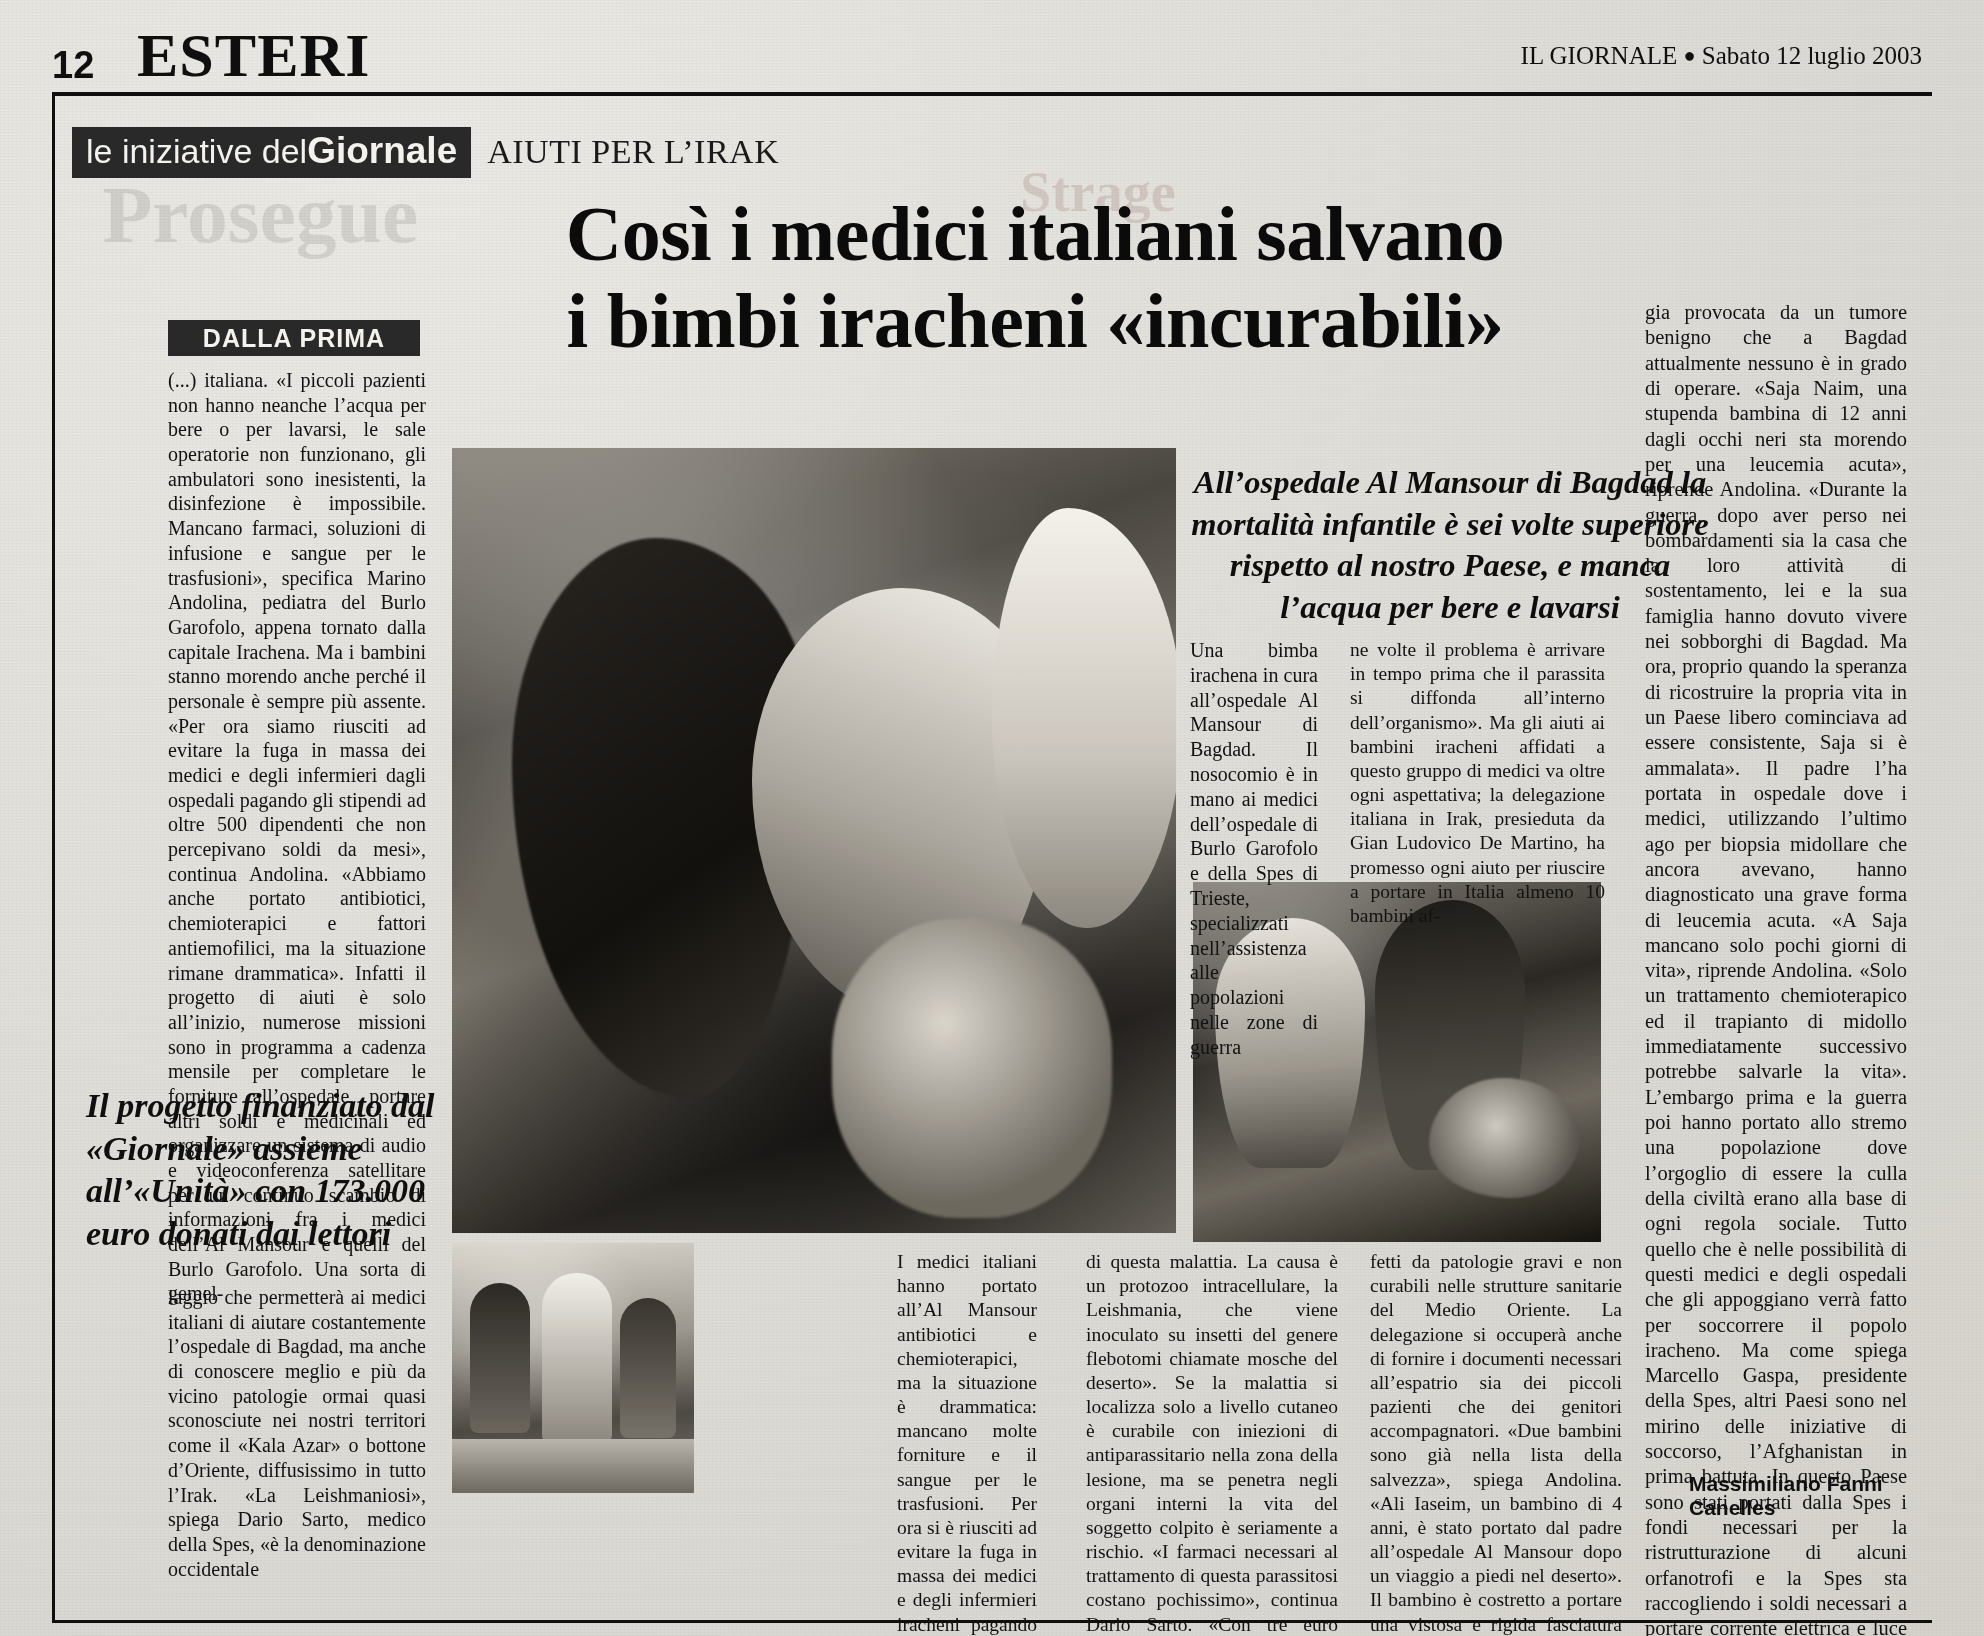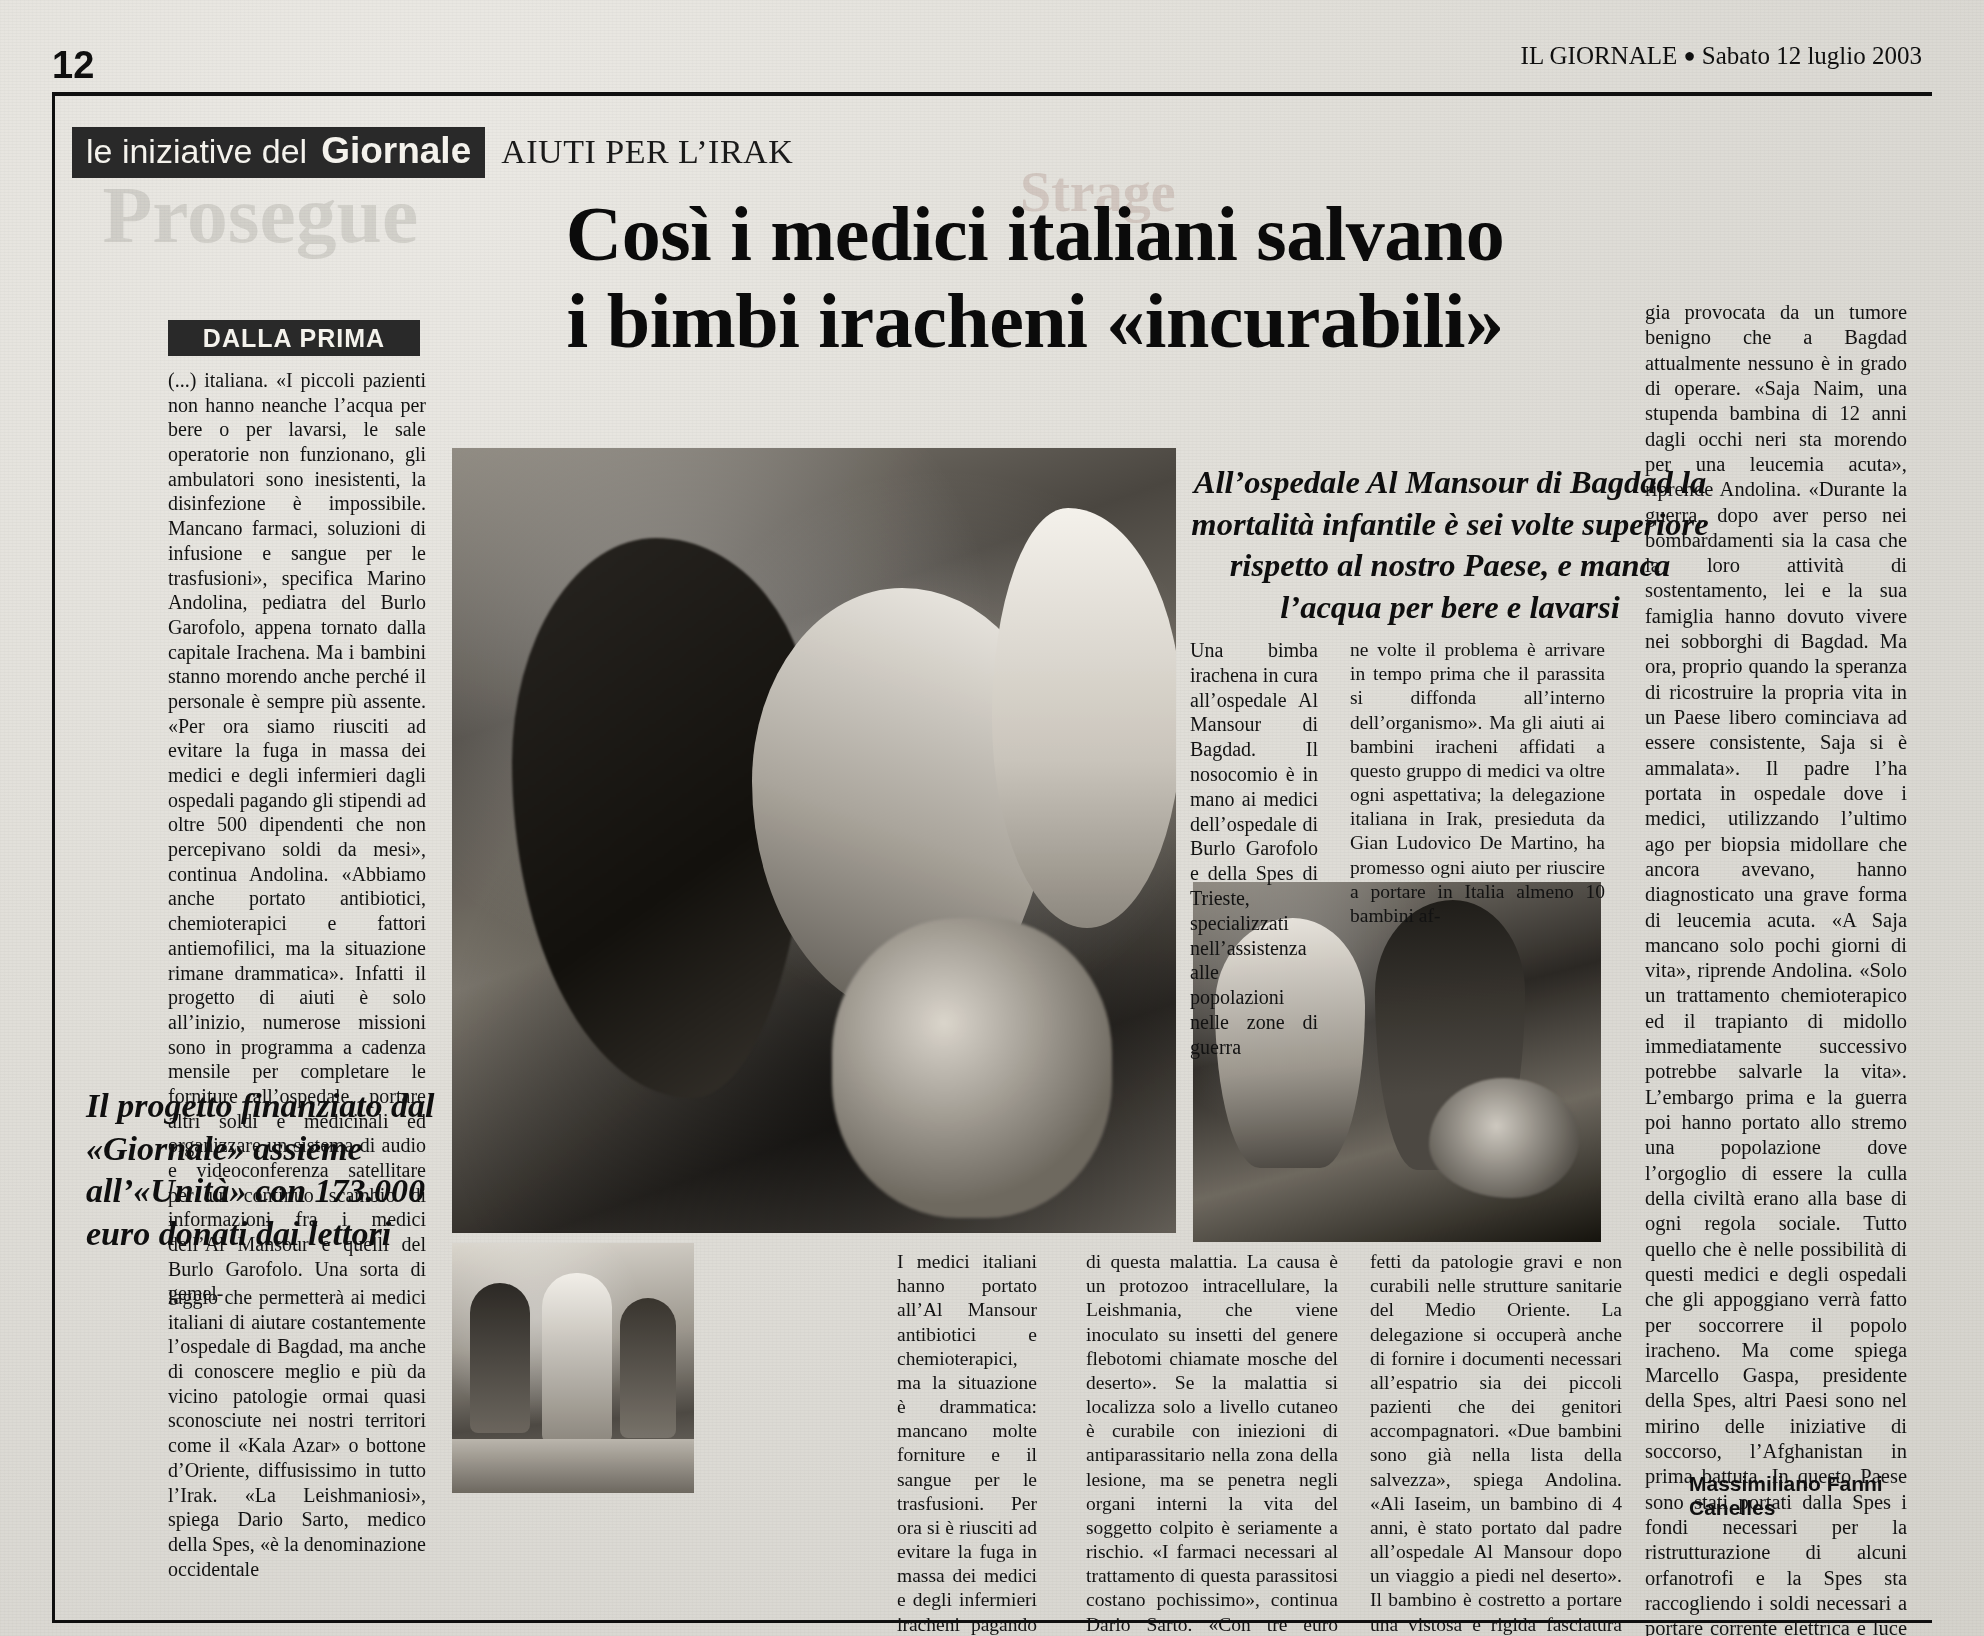--- a/index.html
+++ b/index.html
@@ -61,21 +61,21 @@
   }
   
   .kicker{
     position:absolute;left:72px;top:130px;height:44px;
     display:flex;align-items:center;
   }
   .kicker .blk{
     background:#2b2b2b;color:#f2f0ea;
     font-family:"Liberation Sans", sans-serif;
     font-size:34px;padding:3px 14px 6px 14px;
-    display:flex;align-items:baseline;gap:14px;
+    display:flex;align-items:baseline;gap:0;
   }
   .kicker .blk .light{font-weight:normal;}
   .kicker .blk .bold{font-weight:bold;font-size:37px;}
   .kicker .after{
     font-family:Liberation Serif, serif;
     font-size:34px;color:#1c1c1c;margin-left:16px;letter-spacing:0.5px;
   }
   
   .headline{
     position:absolute;left:455px;top:190px;width:1160px;
@@ -225,20 +225,21 @@
 <body>
 
 <div class="page">
   <div class="grain"></div>
 
   <div class="ghost">Prosegue</div>
   <div class="ghost2">Strage</div>
 
   <div class="masthead">
     <div class="folio">12</div>
+    <div class="section-title">ESTERI</div>
     <div class="masthead-right">
       <span class="sc">IL GIORNALE</span>
       <span class="bullet">●</span>
       <span>Sabato 12 luglio 2003</span>
     </div>
   </div>
   <div class="rule-top"></div>
   <div class="rule-left"></div>
   <div class="rule-bottom"></div>
 

